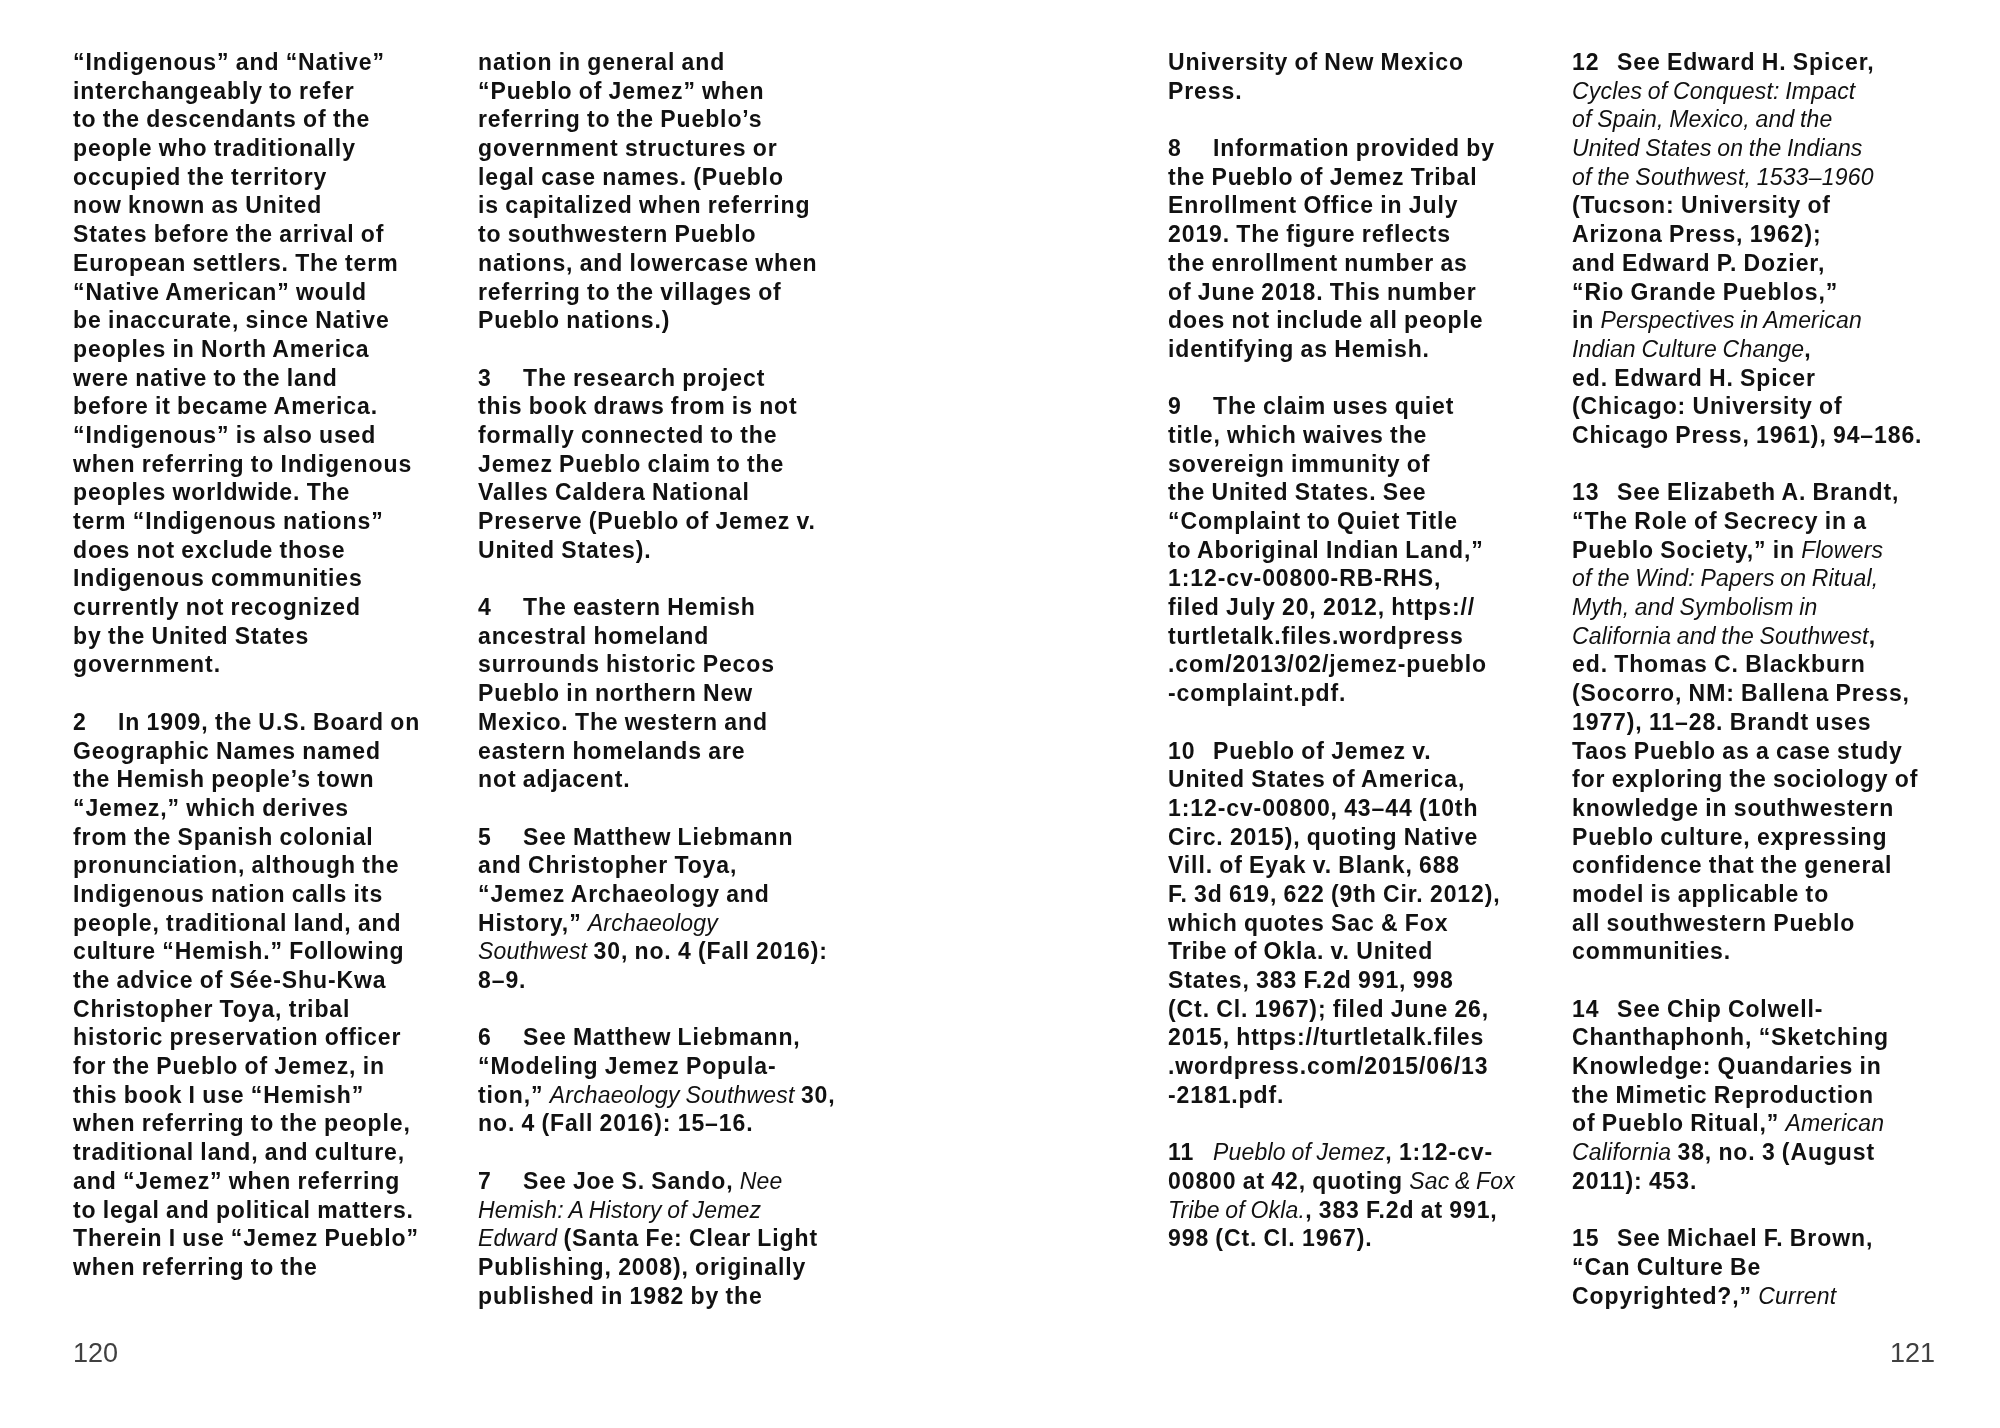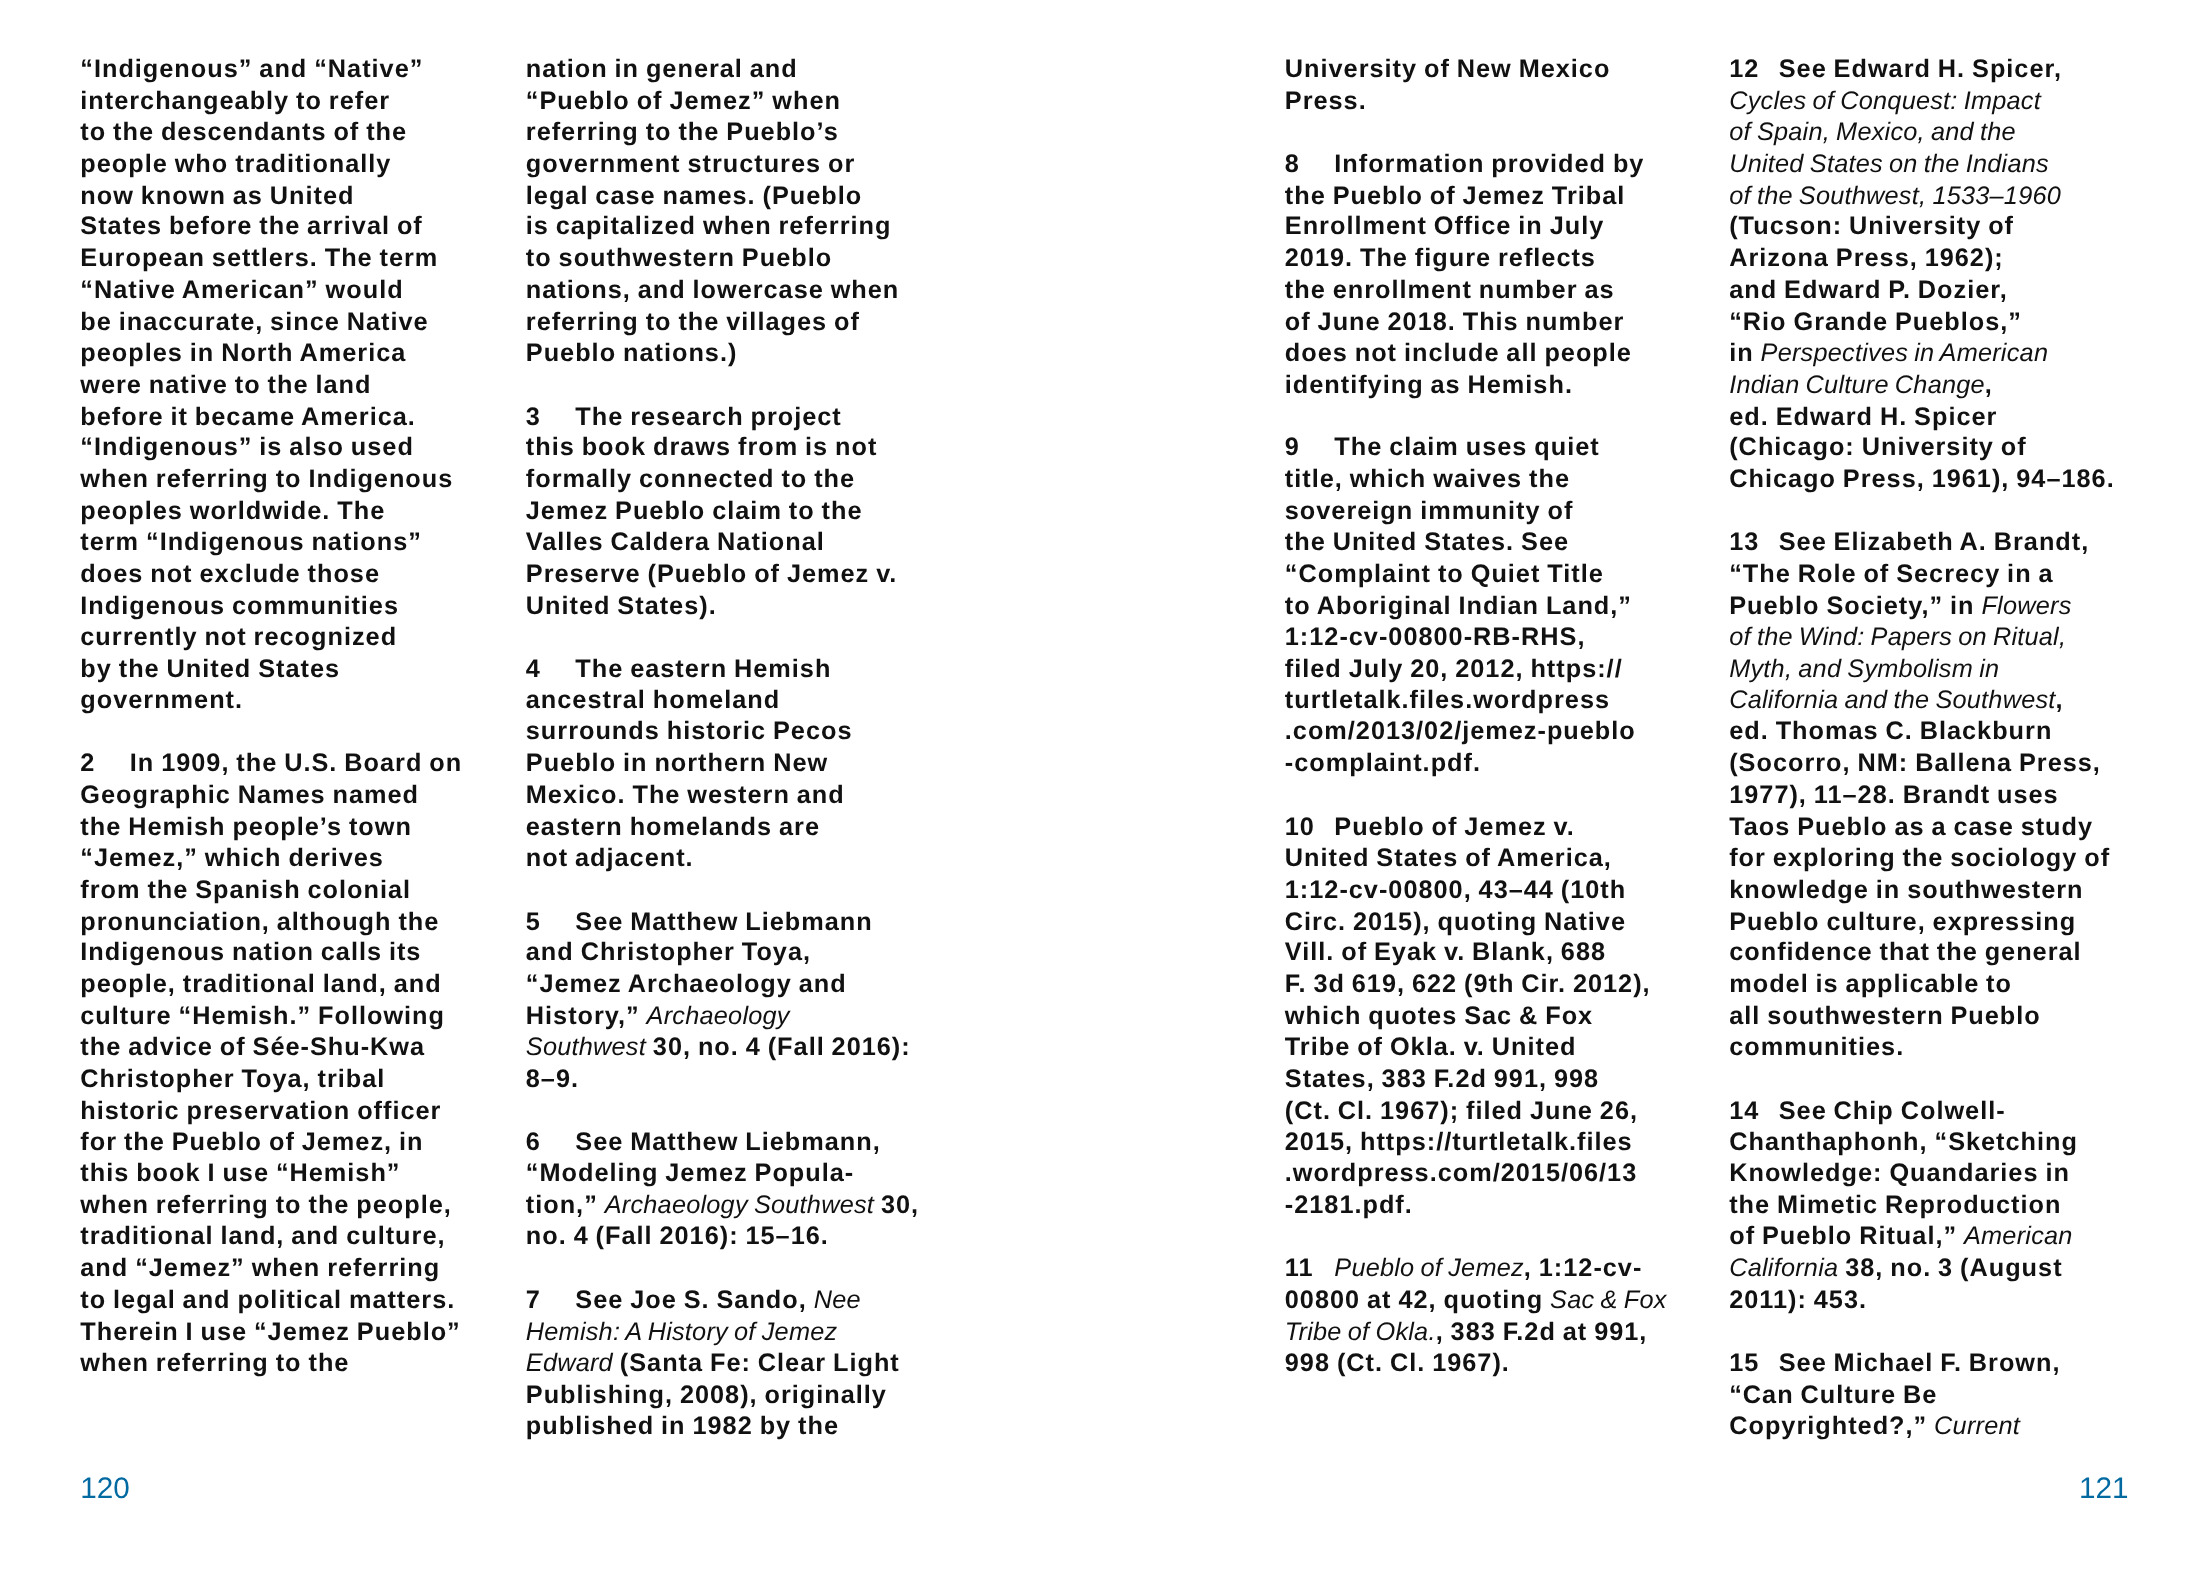--- a/index.html
+++ b/index.html
@@ -22,35 +22,36 @@
     line-height: 28.7px;
     height: 28.7px;
     white-space: nowrap;
   }
   .line.blank { height: 28.7px; }
   .it { font-style: italic; font-weight: normal; letter-spacing: 0.2px; }
   .num { display: inline-block; width: 45px; }
   .folio {
     position: absolute; top: 1338px;
     font-family: "Liberation Sans", sans-serif;
-    font-size: 27px; font-weight: normal; color: #0369a1;
+    font-size: 27px; font-weight: normal; color: #404040;
   }
   .folio-left { left: 73px; }
   .folio-right { left: 890px; }
 </style>
 </head>
 <body>
 
 <div class="spread">
   <div class="page page-left">
     <div class="col col1">
         <div class="line"><span>“Indigenous” and “Native”</span></div>
         <div class="line"><span>interchangeably to refer</span></div>
         <div class="line"><span>to the descendants of the</span></div>
         <div class="line"><span>people who traditionally</span></div>
+        <div class="line"><span>occupied the territory</span></div>
         <div class="line"><span>now known as United</span></div>
         <div class="line"><span>States before the arrival of</span></div>
         <div class="line"><span>European settlers. The term</span></div>
         <div class="line"><span>“Native American” would</span></div>
         <div class="line"><span>be inaccurate, since Native</span></div>
         <div class="line"><span>peoples in North America</span></div>
         <div class="line"><span>were native to the land</span></div>
         <div class="line"><span>before it became America.</span></div>
         <div class="line"><span>“Indigenous” is also used</span></div>
         <div class="line"><span>when referring to Indigenous</span></div>

